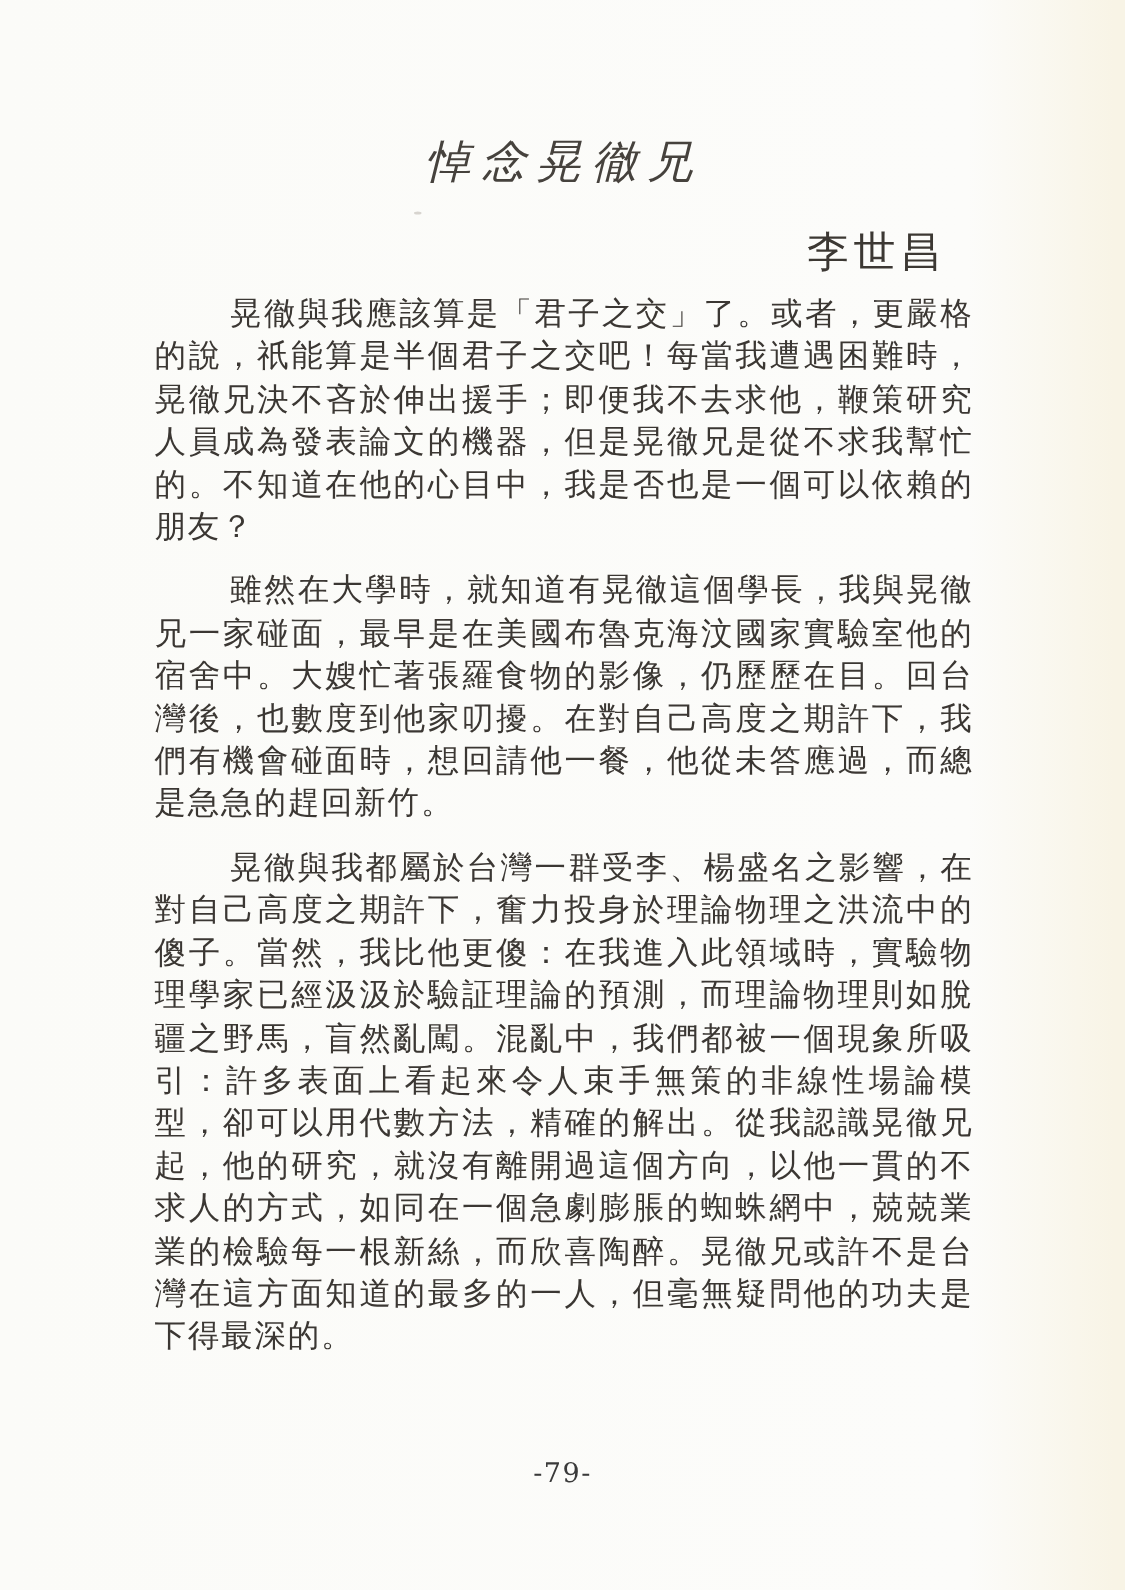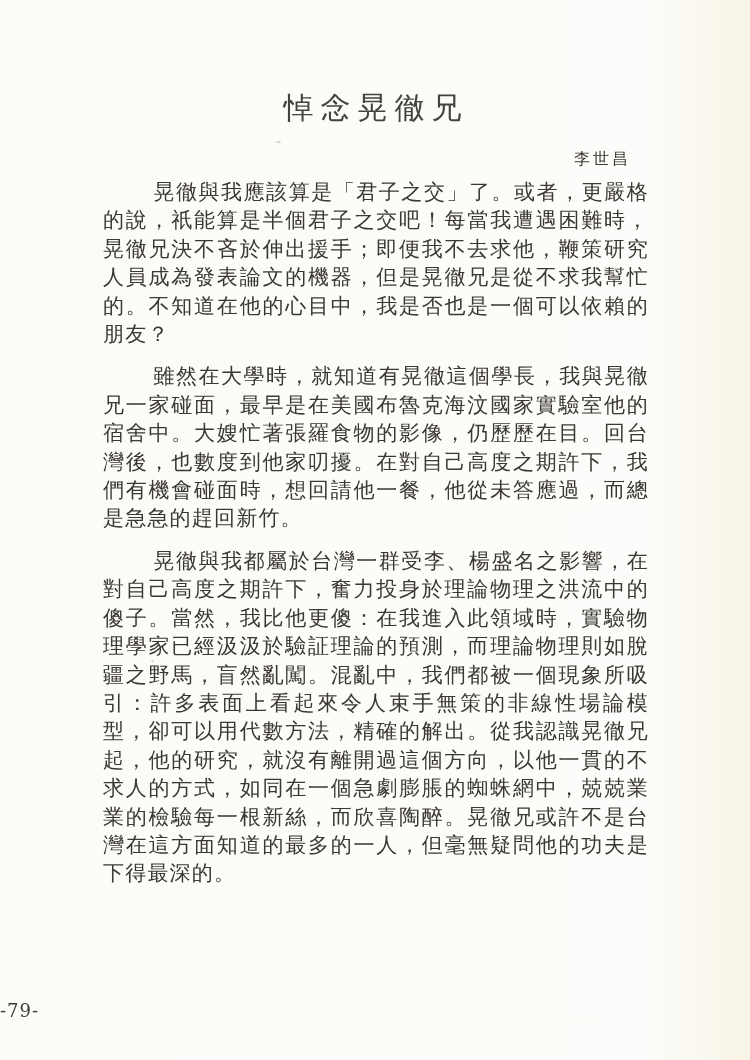--- a/index.html
+++ b/index.html
@@ -23,45 +23,46 @@
     top: 88px;
     width: 546px;
   }
   .doc-title {
     margin: 0 0 20px 0;
     text-align: center;
     font-size: 30px;
     font-weight: 500;
     letter-spacing: 7px;
     color: #46423d;
+    font-style: italic;
   }
   .author-line {
     margin: 0 0 8px 0;
     text-align: right;
     padding-right: 18px;
-    font-size: 16px;
+    font-size: 28px;
     letter-spacing: 3px;
     color: #3c3833;
   }
   .body-text p {
     margin: 0 0 14px 0;
     font-size: 21px;
     line-height: 28.4px;
     letter-spacing: 1.2px;
     text-align: justify;
     text-justify: inter-character;
     text-indent: 2.4em;
     color: #3b3733;
   }
   .page-number {
     position: absolute;
-    top: 1000px;
+    top: 972px;
     left: 0;
     width: 750px;
-    text-align: left;
+    text-align: center;
     font-size: 18px;
     letter-spacing: 1px;
     color: #3a3a3a;
     font-family: "DejaVu Serif", "Liberation Serif", serif;
   }
   .speckle {
     position: absolute;
     background: #b9b5ad;
     border-radius: 50%;
     opacity: 0.55;

